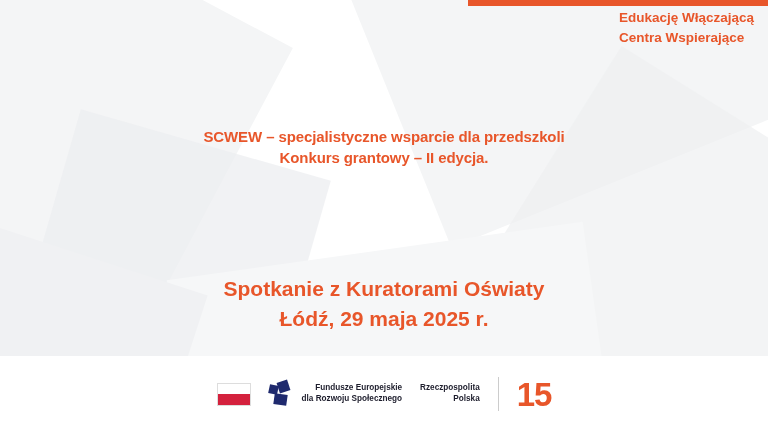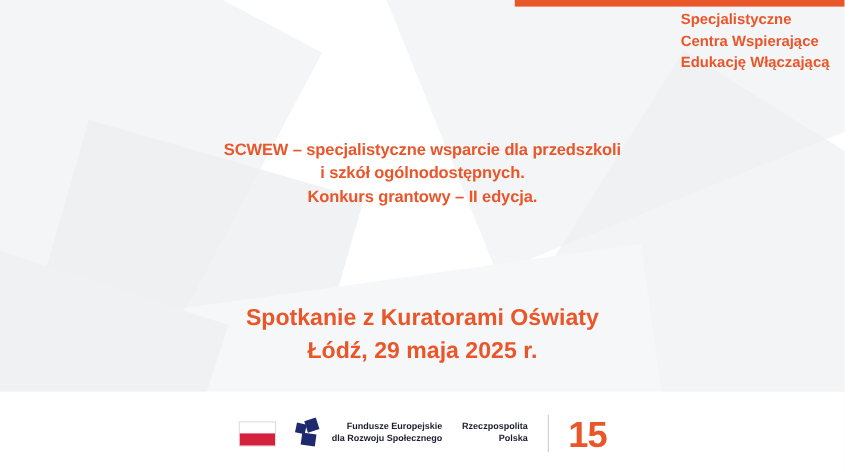--- a/index.html
+++ b/index.html
@@ -250,29 +250,27 @@
   <div class="bg-shape s1"></div>
   <div class="bg-shape s2"></div>
   <div class="bg-shape s3"></div>
   <div class="bg-shape s4"></div>
   <div class="bg-shape s5"></div>
   <div class="bg-shape s6"></div>
   <div class="top-orange-bar"></div>
 
   <div class="brand">
     <div class="brand-lines">
-      <div>Specjalistyczne</div>
+      <div>Edukację Włączającą</div>
       <div>Centra Wspierające</div>
-      <div>Edukację Włączającą</div>
     </div>
   </div>
 
   <div class="title-block">
     <div class="line">SCWEW – specjalistyczne wsparcie dla przedszkoli</div>
-    <div class="line">i szkół ogólnodostępnych.</div>
     <div class="line">Konkurs grantowy – II edycja.</div>
   </div>
 
   <div class="subtitle-block">
     <div class="line">Spotkanie z Kuratorami Oświaty</div>
     <div class="line">Łódź, 29 maja 2025 r.</div>
   </div>
 
   <div class="footer">
 

